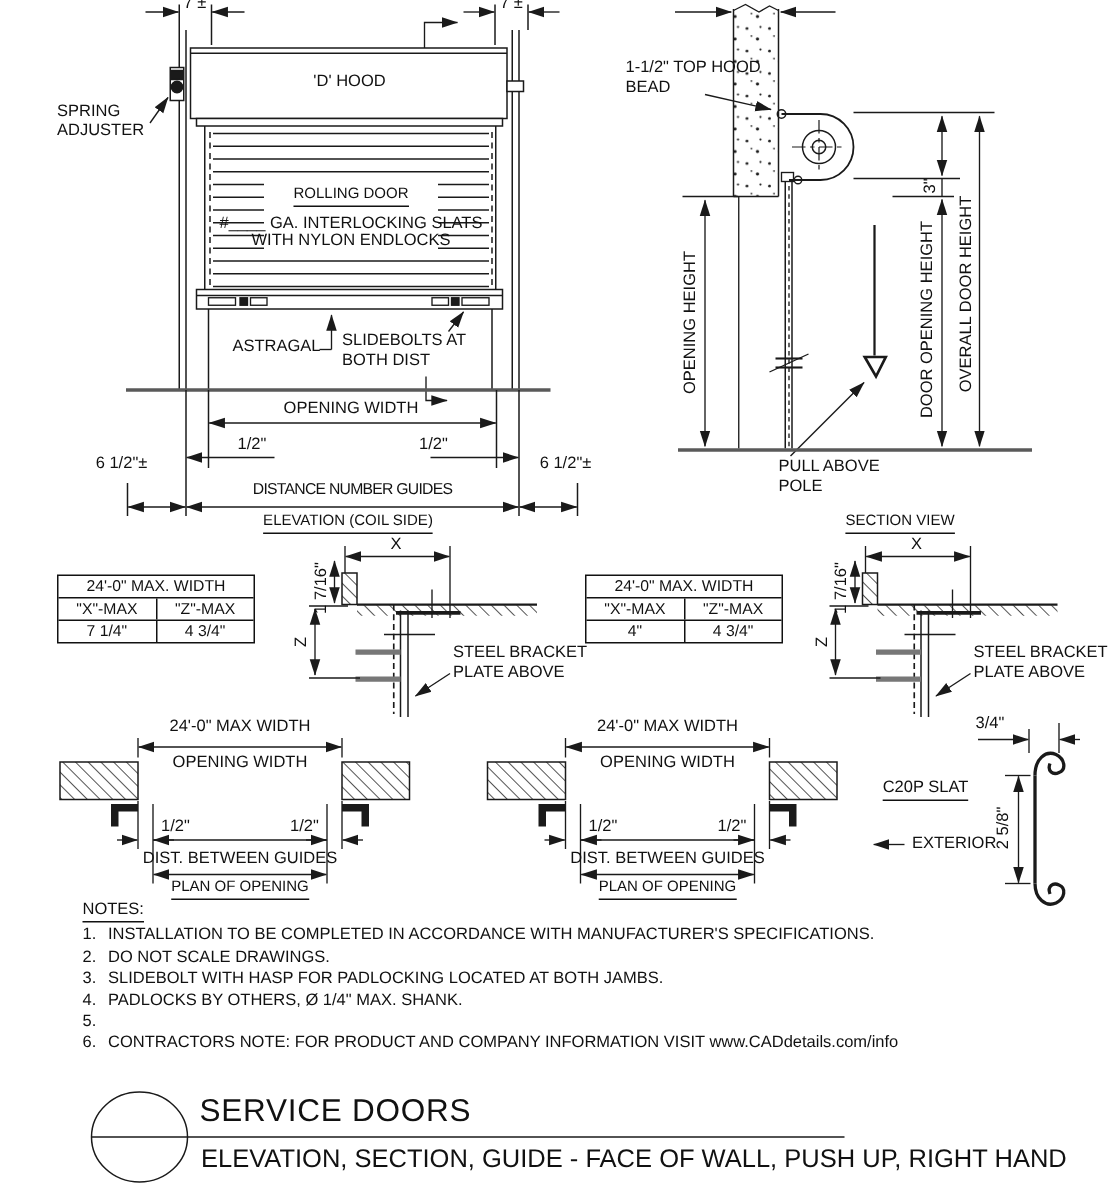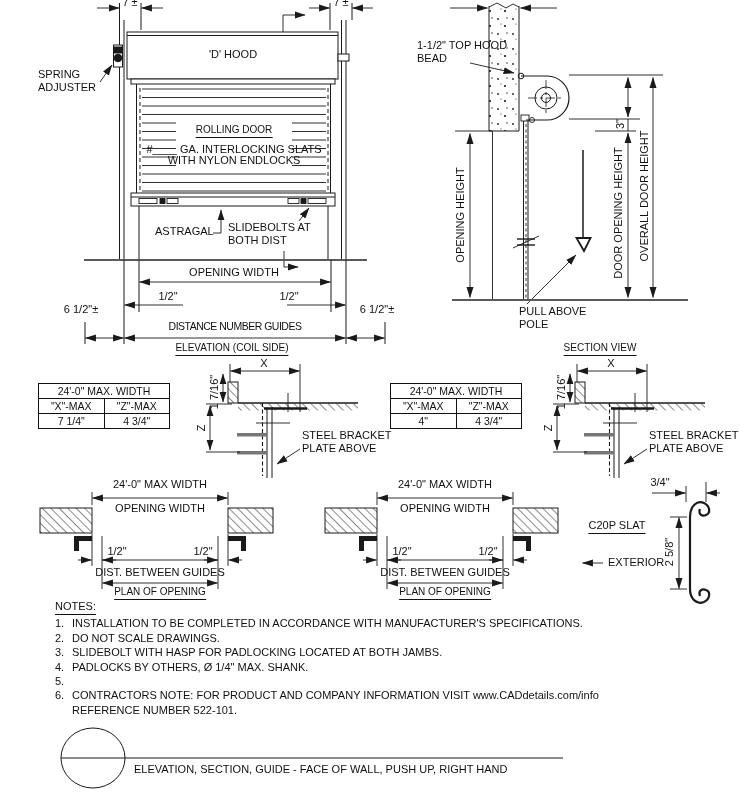--- a/index.html
+++ b/index.html
@@ -20,21 +20,21 @@
   .tbl-h{height:14px;line-height:14px;border-bottom:1.3px solid #111;}
   .tbl-r{display:flex;height:14px;line-height:14px;}
   .tbl-r + .tbl-r{border-top:1.3px solid #111;}
   .tbl-c{flex:1;border-right:1.3px solid #111;}
   .tbl-c2{flex:1;}
   .notes{position:absolute;left:55px;top:599px;font-size:11px;line-height:14.4px;}
   .notes-h{display:inline-block;margin-bottom:1px;}
   .note-row{display:flex;}
   .note-num{width:17px;flex:0 0 17px;}
   .tb-title{position:absolute;left:133px;top:729px;font-size:21px;letter-spacing:0.5px;}
-  .tb-sub{position:absolute;left:134px;top:763px;font-size:11px;}
+  .tb-sub{position:absolute;left:134px;top:763px;font-size:17px;}
 </style>
 </head>
 <body>
 
 <div id="canvas">
 
 <svg id="linework" width="740" height="802" viewBox="0 0 740 802">
   <defs>
     <marker id="arr" viewBox="0 0 10 8" refX="9.5" refY="4" markerWidth="11" markerHeight="9" orient="auto-start-reverse" markerUnits="userSpaceOnUse">
       <path d="M0,0.8 L10,4 L0,7.2 Z" fill="#1a1a1a"></path>
@@ -382,19 +382,19 @@
   </div>
   <div class="note-row">
     <span class="note-num">5.</span>
   </div>
   <div class="note-row">
     <span class="note-num">6.</span>
     <span>CONTRACTORS NOTE: FOR PRODUCT AND COMPANY INFORMATION VISIT www.CADdetails.com/info</span>
   </div>
   <div class="note-row">
     <span class="note-num"></span>
-    <span>REFERENCE NUMBER 522-101.</span>
   </div>
 </div>
 
+<div class="tb-title">SERVICE DOORS</div>
 <div class="tb-sub">ELEVATION, SECTION, GUIDE - FACE OF WALL, PUSH UP, RIGHT HAND</div>
 
 </div>
 
 </body></html>

